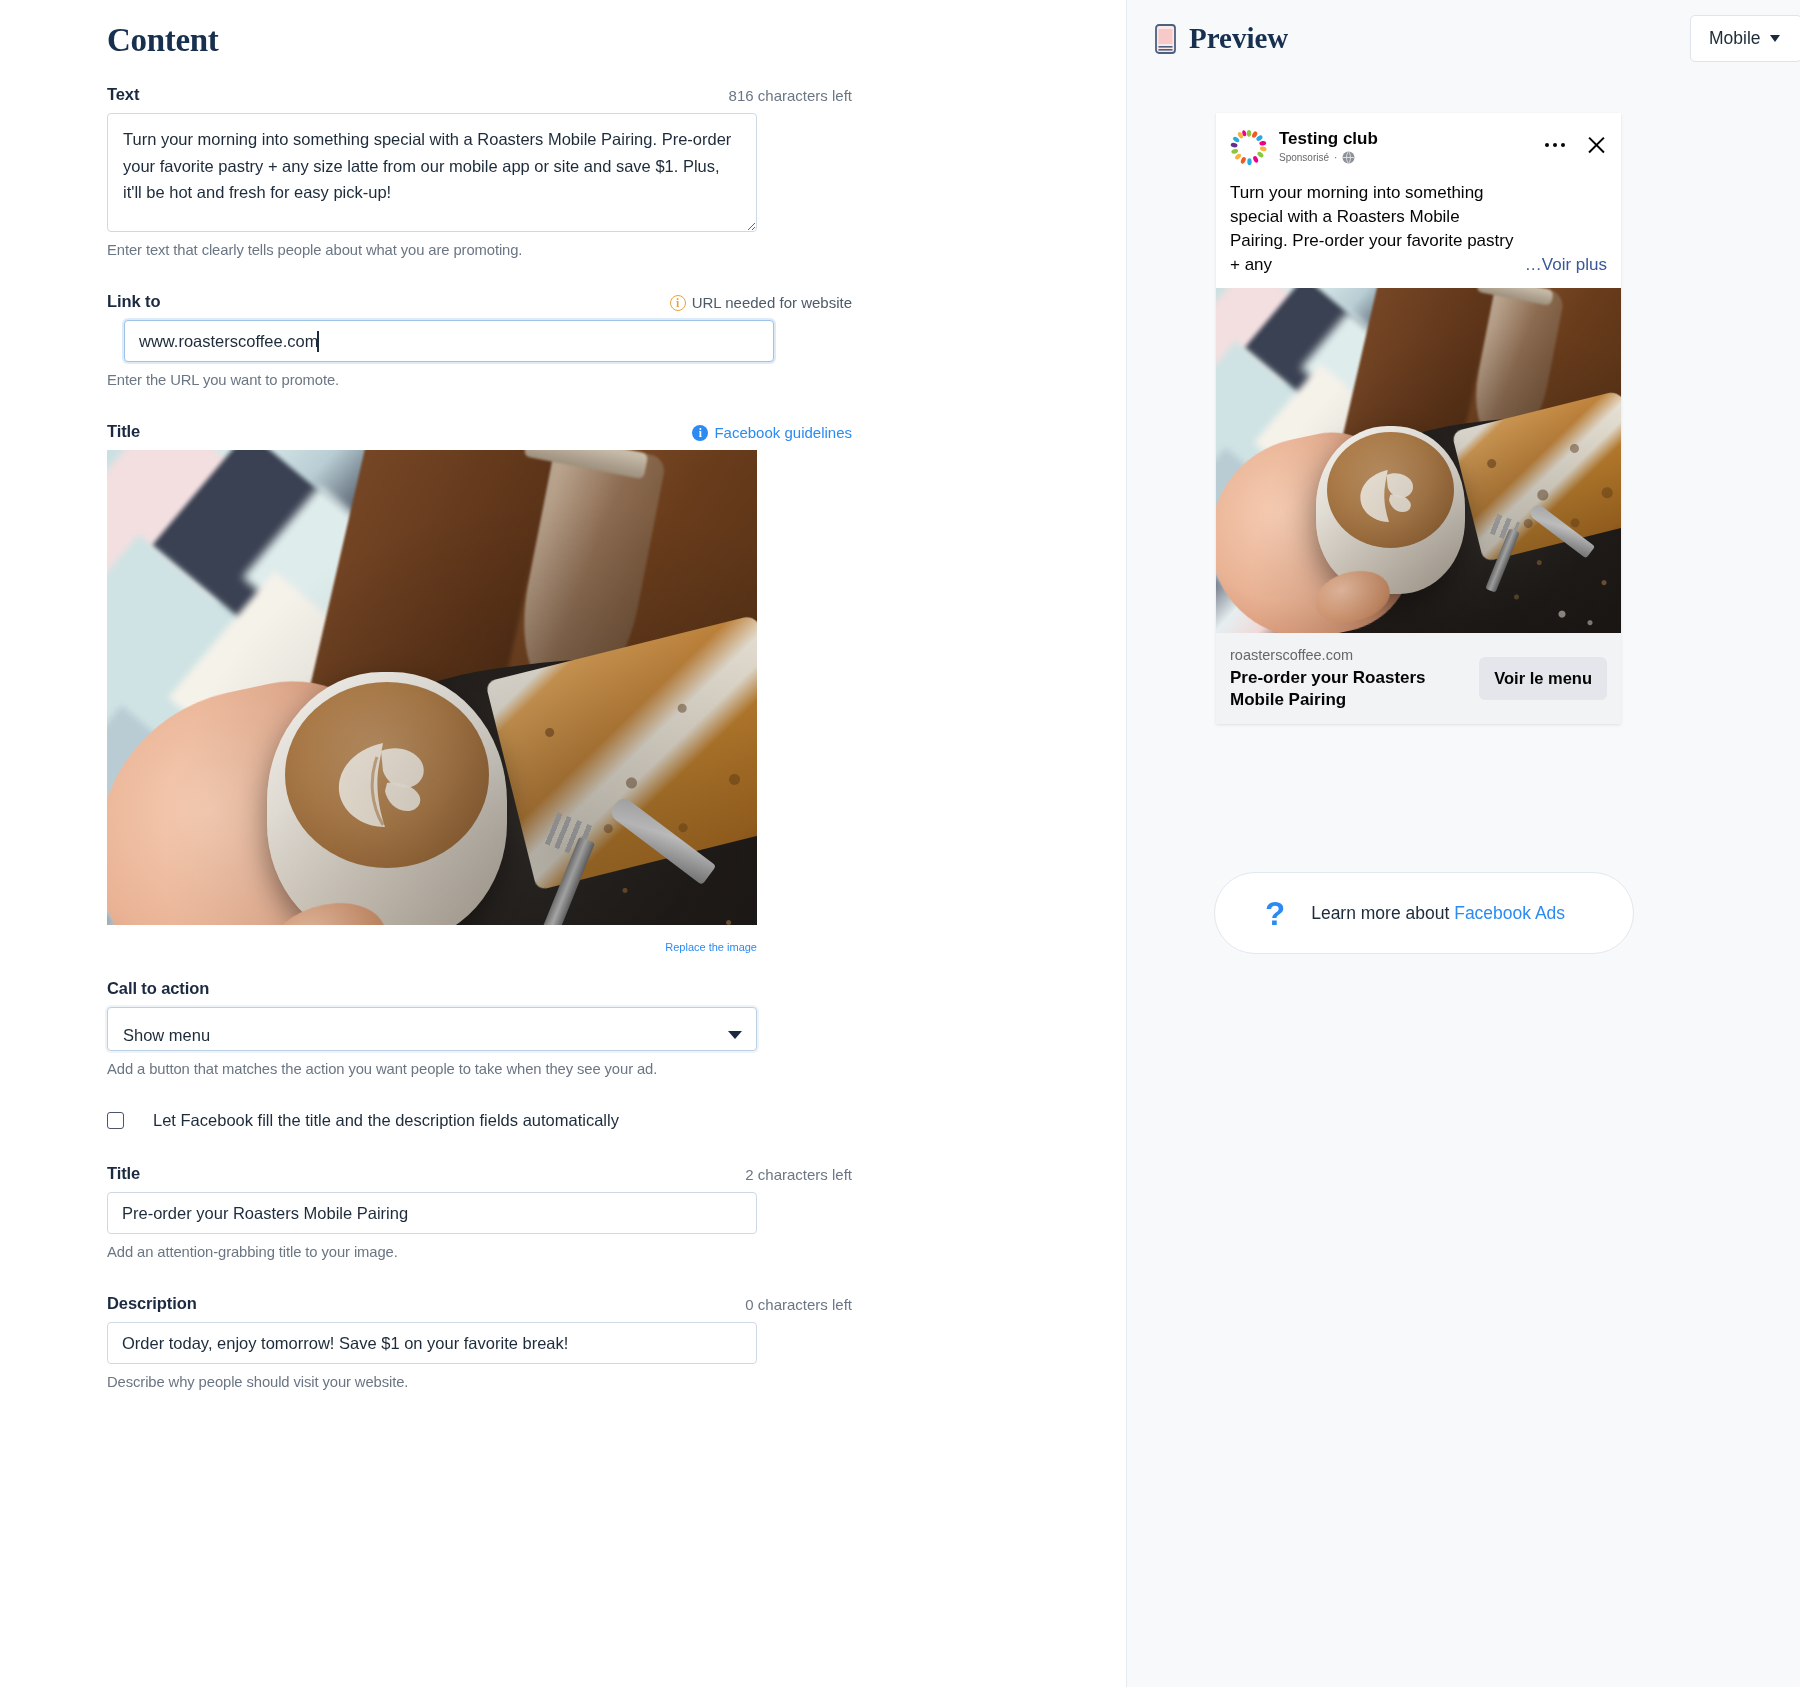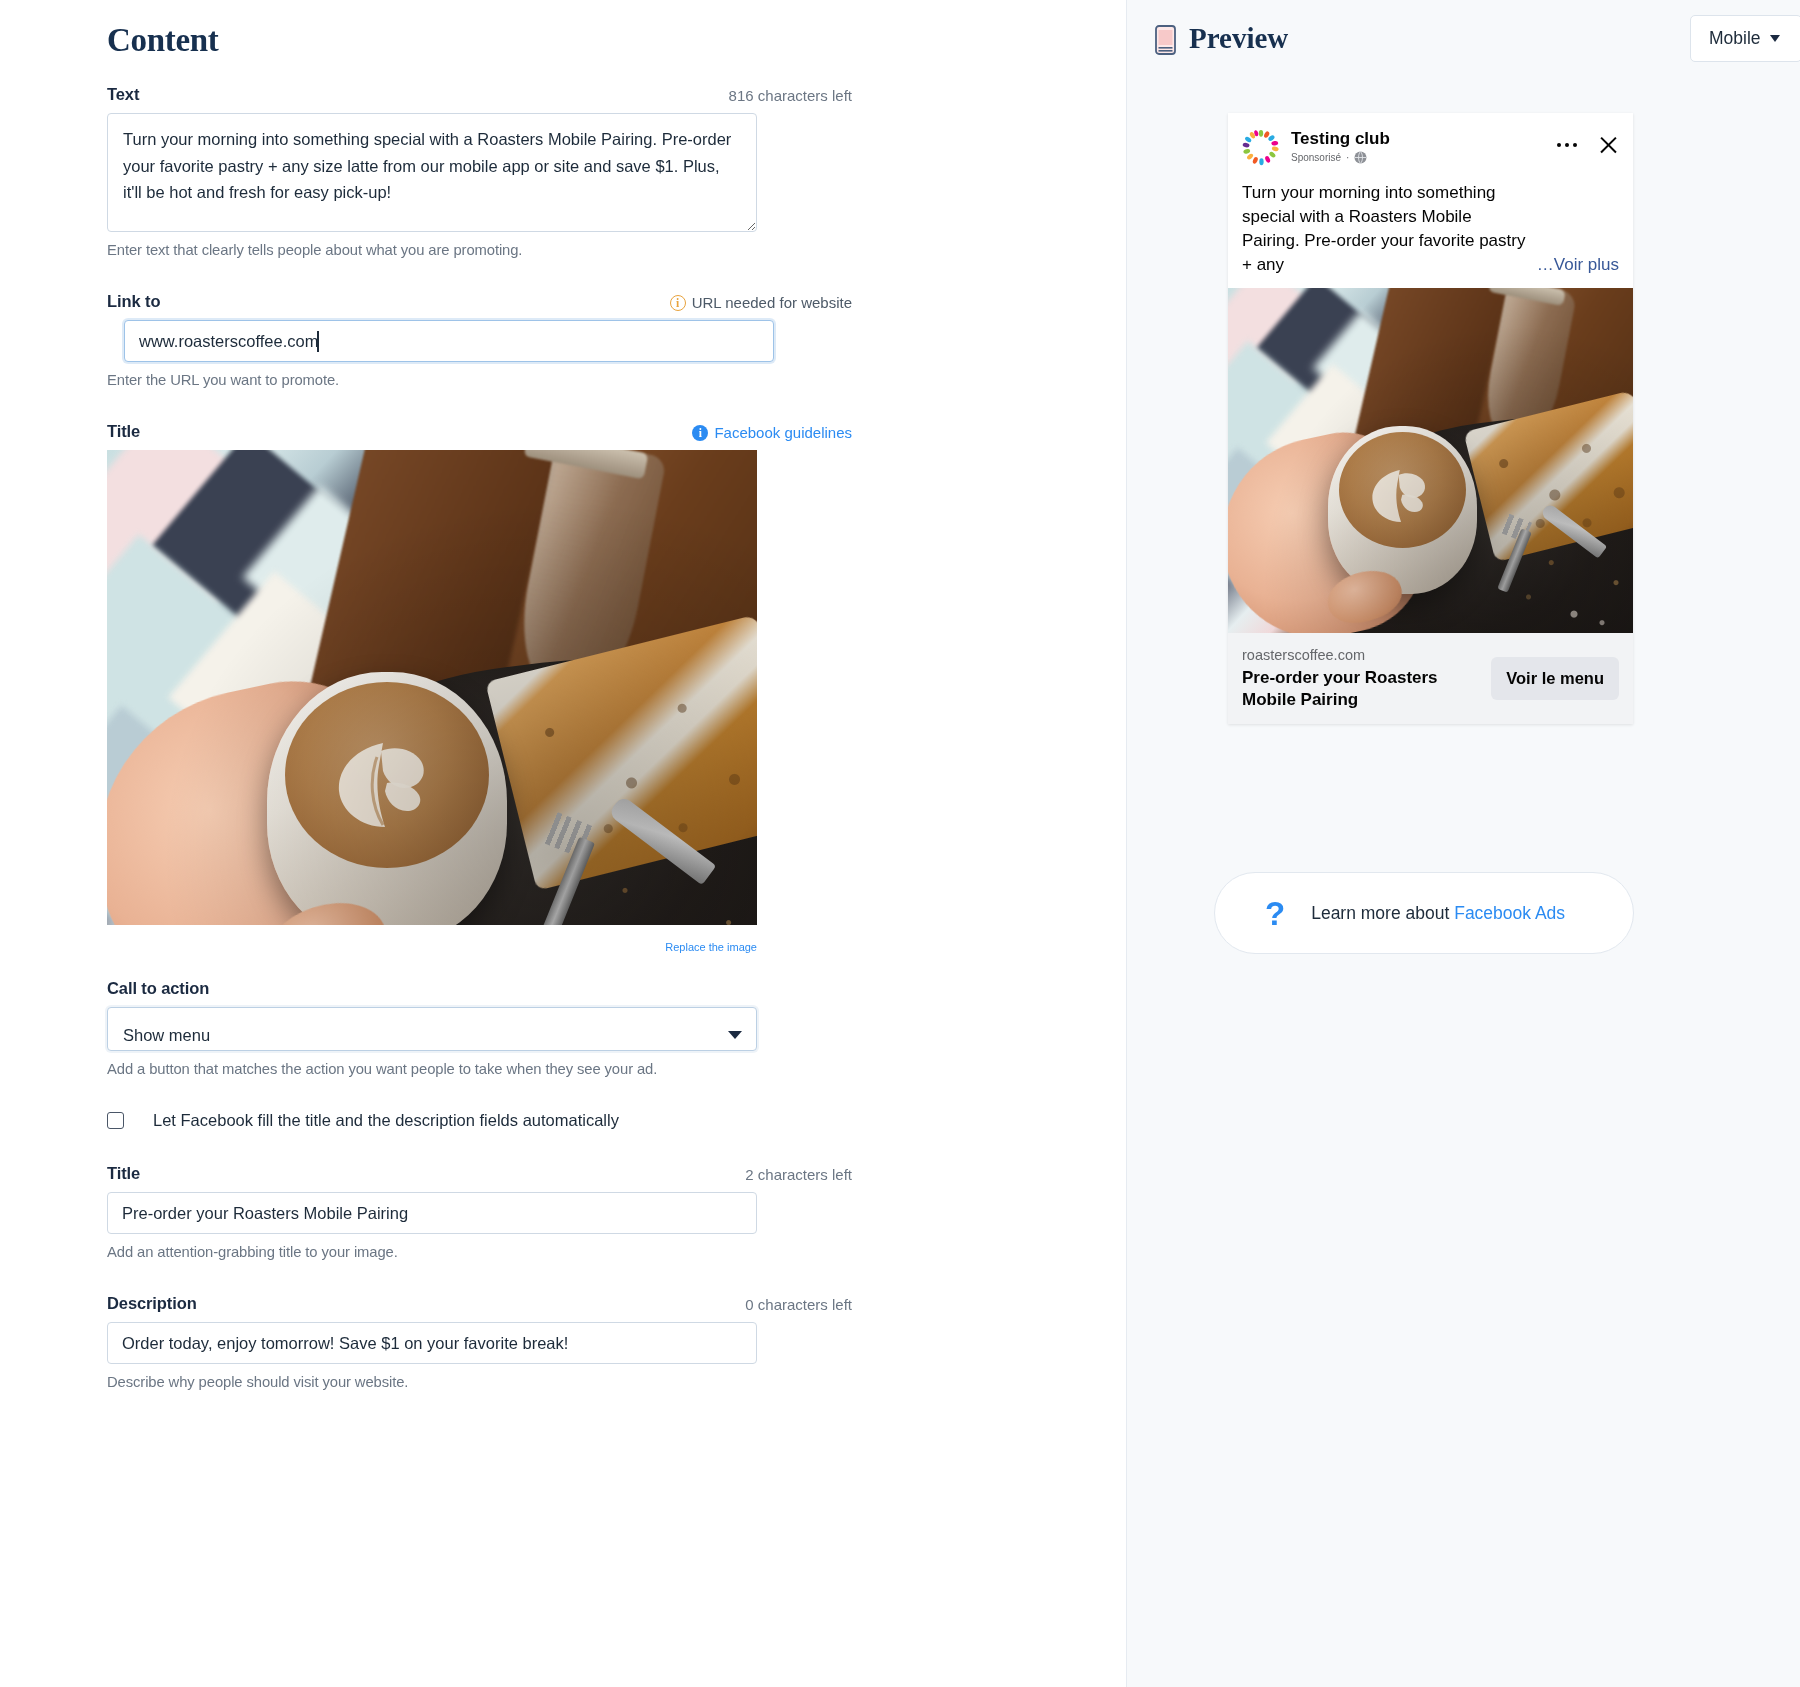--- a/index.html
+++ b/index.html
@@ -261,42 +261,42 @@
   .right-col {
     width: 674px; height: 1687px;
     background: #f7f9fb;
     border-left: 1px solid #e6ebf1;
     position: relative;
   }
   .preview-header {
     display: flex; align-items: center; justify-content: space-between;
     padding: 11px 0 0 0; height: 66px;
   }
-  .preview-title-wrap { display: flex; align-items: flex-end; gap: 13px; padding-left: 28px; }
+  .preview-title-wrap { display: flex; align-items: center; gap: 13px; padding-left: 28px; }
   .phone-icon { width: 21px; height: 30px; position: relative; }
   .preview-title {
     font-family: "Liberation Serif", serif; font-weight: bold;
     font-size: 29px; color: #17304f;
   }
   .mobile-btn {
     margin-right: -2px;
     background: #fff; border: 1px solid #dde4ec; border-radius: 5px;
     height: 47px; min-width: 112px;
     display: flex; align-items: center; gap: 9px;
     padding: 0 16px 0 18px;
     font-size: 17.5px; color: #1d2b3a; cursor: pointer;
   }
   .mobile-caret {
     width: 0; height: 0;
     border-left: 5.5px solid transparent; border-right: 5.5px solid transparent;
     border-top: 7px solid #1b2a41;
   }
 
   .fb-card {
-    position: absolute; left: 101px; top: 113px;
+    position: absolute; left: 89px; top: 113px;
     width: 405px; background: #fff;
     box-shadow: 0 1px 3px rgba(0,0,0,0.10);
   }
   .fb-card-head { display: flex; align-items: flex-start; padding: 15px 14px 0 14px; }
   .fb-avatar { width: 38px; height: 38px; flex: 0 0 auto; margin-top: 1px; }
   .fb-names { margin-left: 11px; flex: 1 1 auto; }
   .fb-page-name { font-size: 17px; font-weight: bold; color: #050505; line-height: 1.3; }
   .fb-sponsored {
     font-size: 10px; color: #65676b; display: flex; align-items: center; gap: 5px;
     line-height: 1.35; margin-top: 1px;

